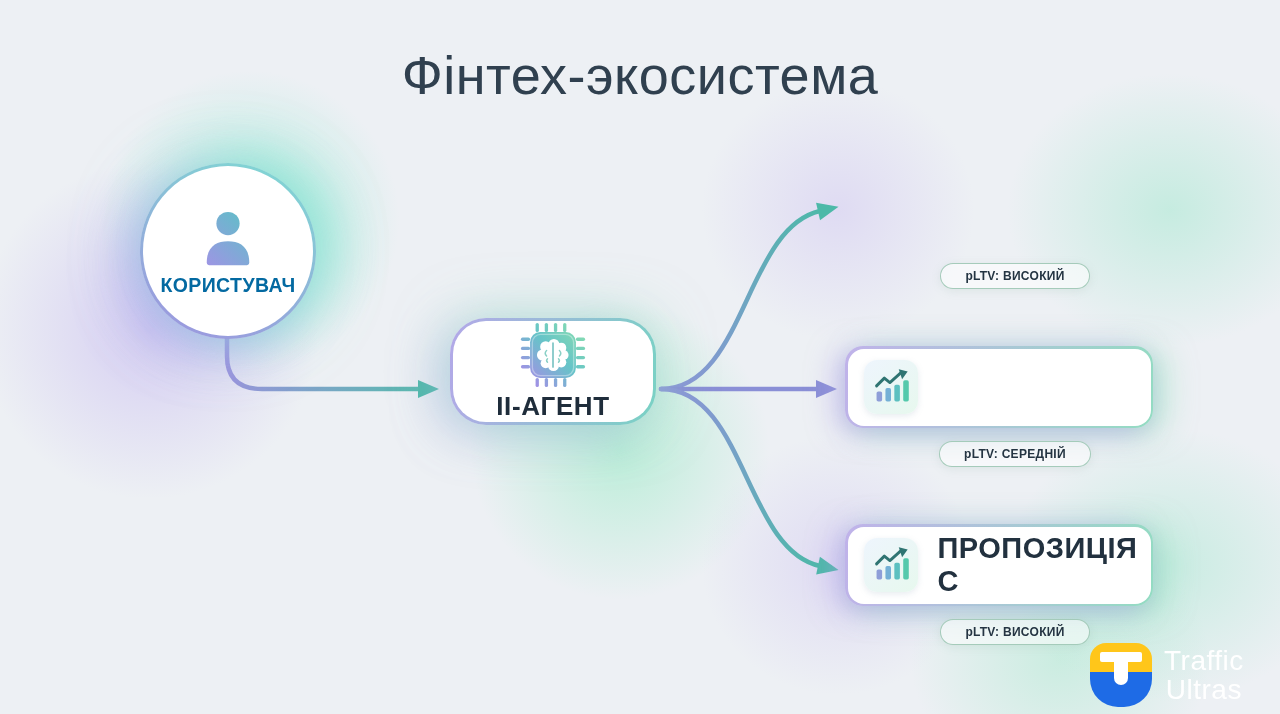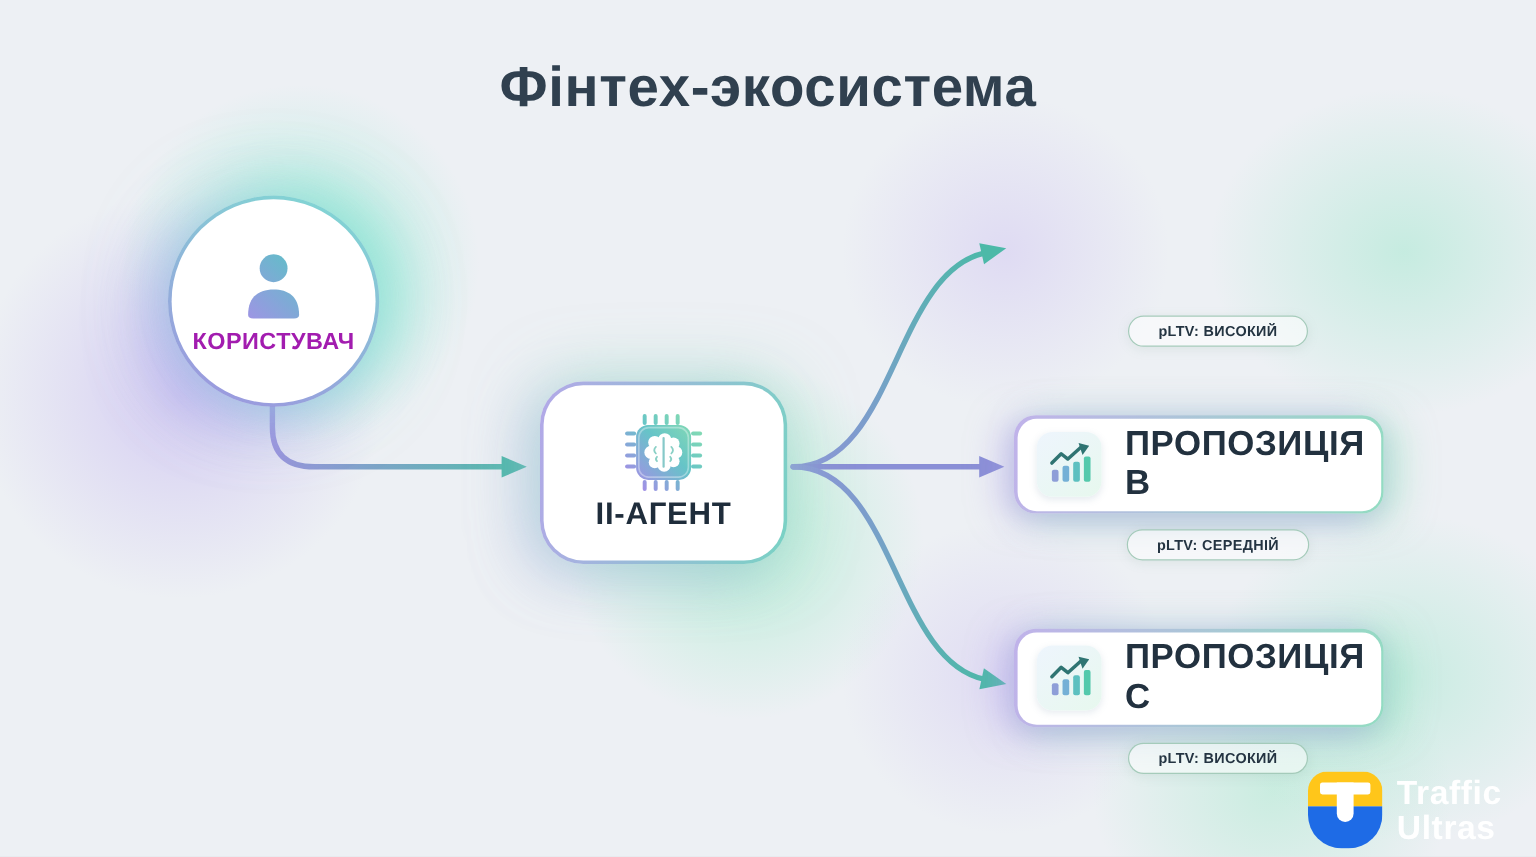--- a/index.html
+++ b/index.html
@@ -13,39 +13,39 @@
       radial-gradient(230px 230px at 620px 450px, rgba(140,235,190,0.50), transparent 65%),
       radial-gradient(250px 210px at 1170px 210px, rgba(150,230,200,0.45), transparent 65%),
       radial-gradient(250px 210px at 1170px 565px, rgba(150,230,200,0.42), transparent 65%),
       radial-gradient(230px 200px at 1060px 660px, rgba(160,232,200,0.45), transparent 65%),
       radial-gradient(210px 200px at 838px 210px, rgba(190,170,240,0.30), transparent 65%),
       radial-gradient(210px 200px at 838px 565px, rgba(190,170,240,0.30), transparent 65%),
       #edf0f4;
   }
   .title{
     position:absolute;top:44px;left:0;width:100%;text-align:center;
-    font-size:47px;font-weight:700;color:#30404f;letter-spacing:.5px;
+    font-size:54px;font-weight:400;color:#30404f;letter-spacing:.5px;
   }
   .arrows{position:absolute;inset:0;z-index:1;}
 
   
   .user-wrap{
     position:absolute;left:140px;top:163px;width:176px;height:176px;border-radius:50%;
     background:linear-gradient(205deg,#7edcd2,#9e92e0);z-index:2;
     box-shadow:18px -6px 48px rgba(120,230,205,.60), -18px 14px 48px rgba(170,150,240,.55), 0 0 70px rgba(150,230,210,.35);
   }
   .user-inner{
     position:absolute;inset:3px;border-radius:50%;background:#fff;
     display:flex;flex-direction:column;align-items:center;justify-content:center;gap:5px;
   }
-  .user-label{font-size:19.5px;font-weight:700;color:#a21caf;letter-spacing:.4px;}
+  .user-label{font-size:19.5px;font-weight:700;color:#0369a1;letter-spacing:.4px;}
 
   
   .agent-wrap{
-    position:absolute;left:450px;top:318px;width:206px;height:152px;border-radius:36px;
+    position:absolute;left:450px;top:318px;width:206px;height:107px;border-radius:36px;
     background:linear-gradient(100deg,#b3a8e8,#79d2c4);z-index:2;
     box-shadow:0 0 55px rgba(130,230,180,.50), -14px 10px 45px rgba(170,150,240,.40);
   }
   .agent-inner{
     position:absolute;inset:3px;border-radius:33px;background:#fff;
     display:flex;flex-direction:column;align-items:center;justify-content:center;gap:3px;
   }
   .agent-label{font-size:26px;font-weight:700;color:#1f2d3b;letter-spacing:.6px;}
 
   
@@ -76,21 +76,21 @@
     letter-spacing:.3px;box-shadow:0 2px 10px rgba(120,160,150,.15);
   }
 
   
   .watermark{position:absolute;left:1090px;top:643px;display:flex;align-items:center;gap:12px;z-index:3;}
   .tu{position:relative;width:62px;height:64px;border-radius:16px 16px 28px 28px;overflow:hidden;flex:0 0 auto;}
   .tu-top{position:absolute;top:0;left:0;right:0;height:46%;}
   .tu-bottom{position:absolute;bottom:0;left:0;right:0;height:54%;}
   .tu-cross{position:absolute;top:14%;left:16%;right:16%;height:16%;background:#fff;border-radius:2px;}
   .tu-stem{position:absolute;top:14%;left:50%;width:14px;margin-left:-7px;height:52%;background:#fff;border-radius:0 0 10px 10px;}
-  .wm-text{color:#ffffff;font-weight:700;font-size:28px;line-height:29px;letter-spacing:.5px;}
+  .wm-text{color:#ffffff;font-weight:400;font-size:28px;line-height:29px;letter-spacing:.5px;text-align:center;}
 </style>
 </head>
 <body>
 
 <div class="canvas">
 
   <div class="title">Фінтех-экосистема</div>
 
   <svg class="arrows" width="1280" height="714" viewBox="0 0 1280 714">
     <defs>
@@ -192,21 +192,20 @@
       <div class="tile">
         <svg width="40" height="40" viewBox="0 0 36 36">
           <rect x="5" y="22" width="5" height="9" rx="1.5" fill="#8e9ed8"></rect>
           <rect x="13" y="19" width="5" height="12" rx="1.5" fill="#74b0d6"></rect>
           <rect x="21" y="16" width="5" height="15" rx="1.5" fill="#5cc0c0"></rect>
           <rect x="29" y="12" width="5" height="19" rx="1.5" fill="#54c9ac"></rect>
           <polyline points="5,17 12,10 17,14 27,5" fill="none" stroke="#2f7472" stroke-width="2.6" stroke-linecap="round" stroke-linejoin="round"></polyline>
           <path d="M25 2 L33 4 L28 11 Z" fill="#2f7472"></path>
         </svg>
       </div>
-      <div class="card-label">ПРОПОЗИЦІЯ B</div>
     </div>
   </div>
   <div class="badge-row badge-row-b">
     <div class="badge">pLTV: СЕРЕДНІЙ</div>
   </div>
 
   <div class="card card-c">
     <div class="card-inner">
       <div class="tile">
         <svg width="40" height="40" viewBox="0 0 36 36">

